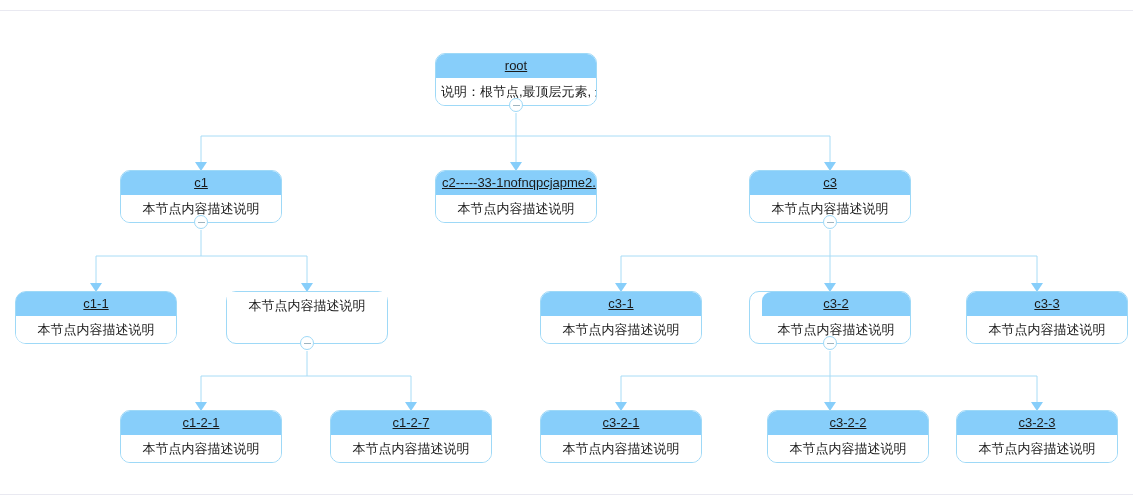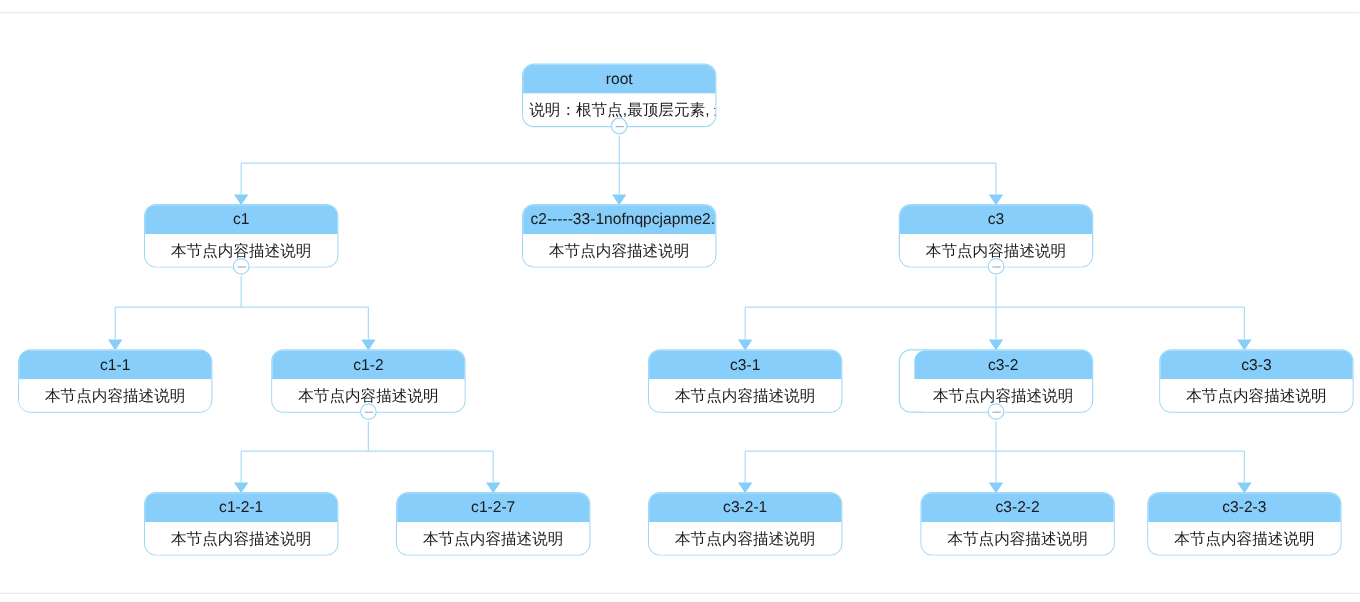--- a/index.html
+++ b/index.html
@@ -37,20 +37,21 @@
     height:24px;
     line-height:24px;
     background:var(--header-bg);
     border-radius:9px 9px 0 0;
     text-align:center;
     font-size:13px;
     color:var(--txt);
     white-space:nowrap;
     overflow:hidden;
     padding:0 6px;
+    text-decoration:underline;
   }
   .node .bd{
     height:27px;
     line-height:27px;
     text-align:center;
     font-size:13px;
     color:var(--txt);
     white-space:nowrap;
     overflow:hidden;
     padding:0 5px;
@@ -141,21 +142,20 @@
       <div class="bd">本节点内容描述说明</div>
       <div class="expander">
         <i></i>
       </div>
     </div>
     <div class="node" style="left: 15px; top: 291px; width: 162px; border-radius: 11px;">
       <div class="hd">c1-1</div>
       <div class="bd">本节点内容描述说明</div>
     </div>
     <div class="node" style="left: 226px; top: 291px; width: 162px;">
-      <div class="hd">c1-2</div>
       <div class="bd">本节点内容描述说明</div>
       <div class="expander">
         <i></i>
       </div>
     </div>
     <div class="node" style="left: 540px; top: 291px; width: 162px;">
       <div class="hd">c3-1</div>
       <div class="bd">本节点内容描述说明</div>
     </div>
     <div class="node" style="left: 749px; top: 291px; width: 162px; padding-left: 12px;">

